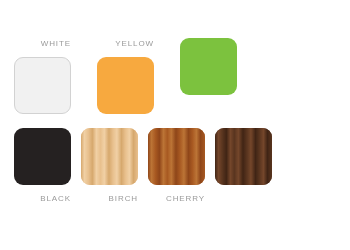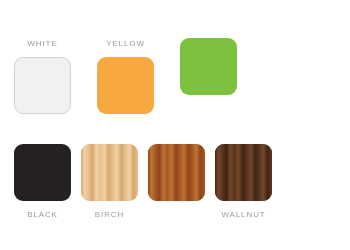--- a/index.html
+++ b/index.html
@@ -24,28 +24,28 @@
 
   .row {
     position: absolute;
     left: 0;
     width: 350px;
     display: flex;
     justify-content: flex-start;
   }
 
   .row-top { top: 38px; }
-  .row-bottom { top: 144px; }
+  .row-bottom { top: 128px; }
 
   .cell {
     width: 57px;
     margin-left: 10px;
     display: flex;
     flex-direction: column;
-    align-items: center;
+    align-items: flex-end;
   }
   .cell:first-child { margin-left: 14px; }
 
   .row-top .cell { margin-left: 26px; }
   .row-top .cell:first-child { margin-left: 14px; }
 
   .label {
     font-size: 8px;
     line-height: 11px;
     letter-spacing: 0.9px;
@@ -116,24 +116,24 @@
       <div class="swatch" style="background: rgb(232, 192, 142);">
         <div class="grain" style="background: linear-gradient(90deg, rgb(211, 164, 104) 0%, rgb(242, 211, 170) 6%, rgb(232, 192, 142) 13%, rgb(211, 164, 104) 20%, rgb(242, 211, 170) 27%, rgb(232, 192, 142) 34%, rgb(242, 211, 170) 41%, rgb(211, 164, 104) 49%, rgb(232, 192, 142) 56%, rgb(242, 211, 170) 63%, rgb(211, 164, 104) 71%, rgb(232, 192, 142) 78%, rgb(242, 211, 170) 85%, rgb(211, 164, 104) 92%, rgb(232, 192, 142) 100%), repeating-linear-gradient(91deg, rgba(0, 0, 0, 0.16) 0px, rgba(0, 0, 0, 0) 2px, rgba(255, 255, 255, 0.1) 4px, rgba(0, 0, 0, 0) 7px); opacity: 0.85;"></div>
       </div>
       <span class="label label-bottom">BIRCH</span>
     </div>
 
     <div class="cell">
       <div class="swatch" style="background: rgb(168, 90, 34);">
         <div class="grain" style="background: linear-gradient(90deg, rgb(139, 67, 24) 0%, rgb(192, 122, 58) 6%, rgb(168, 90, 34) 13%, rgb(139, 67, 24) 20%, rgb(192, 122, 58) 27%, rgb(168, 90, 34) 34%, rgb(192, 122, 58) 41%, rgb(139, 67, 24) 49%, rgb(168, 90, 34) 56%, rgb(192, 122, 58) 63%, rgb(139, 67, 24) 71%, rgb(168, 90, 34) 78%, rgb(192, 122, 58) 85%, rgb(139, 67, 24) 92%, rgb(168, 90, 34) 100%), repeating-linear-gradient(91deg, rgba(0, 0, 0, 0.16) 0px, rgba(0, 0, 0, 0) 2px, rgba(255, 255, 255, 0.1) 4px, rgba(0, 0, 0, 0) 7px); opacity: 0.85;"></div>
       </div>
+      <span class="label label-bottom">CHERRY</span>
     </div>
 
     <div class="cell">
       <div class="swatch" style="background: rgb(90, 53, 32);">
         <div class="grain" style="background: linear-gradient(90deg, rgb(61, 34, 20) 0%, rgb(122, 74, 46) 6%, rgb(90, 53, 32) 13%, rgb(61, 34, 20) 20%, rgb(122, 74, 46) 27%, rgb(90, 53, 32) 34%, rgb(122, 74, 46) 41%, rgb(61, 34, 20) 49%, rgb(90, 53, 32) 56%, rgb(122, 74, 46) 63%, rgb(61, 34, 20) 71%, rgb(90, 53, 32) 78%, rgb(122, 74, 46) 85%, rgb(61, 34, 20) 92%, rgb(90, 53, 32) 100%), repeating-linear-gradient(91deg, rgba(0, 0, 0, 0.16) 0px, rgba(0, 0, 0, 0) 2px, rgba(255, 255, 255, 0.1) 4px, rgba(0, 0, 0, 0) 7px); opacity: 0.85;"></div>
       </div>
-      <span class="label label-bottom">WALLNUT</span>
     </div>
 
   </div>
 
 </div>
 
 </body></html>

